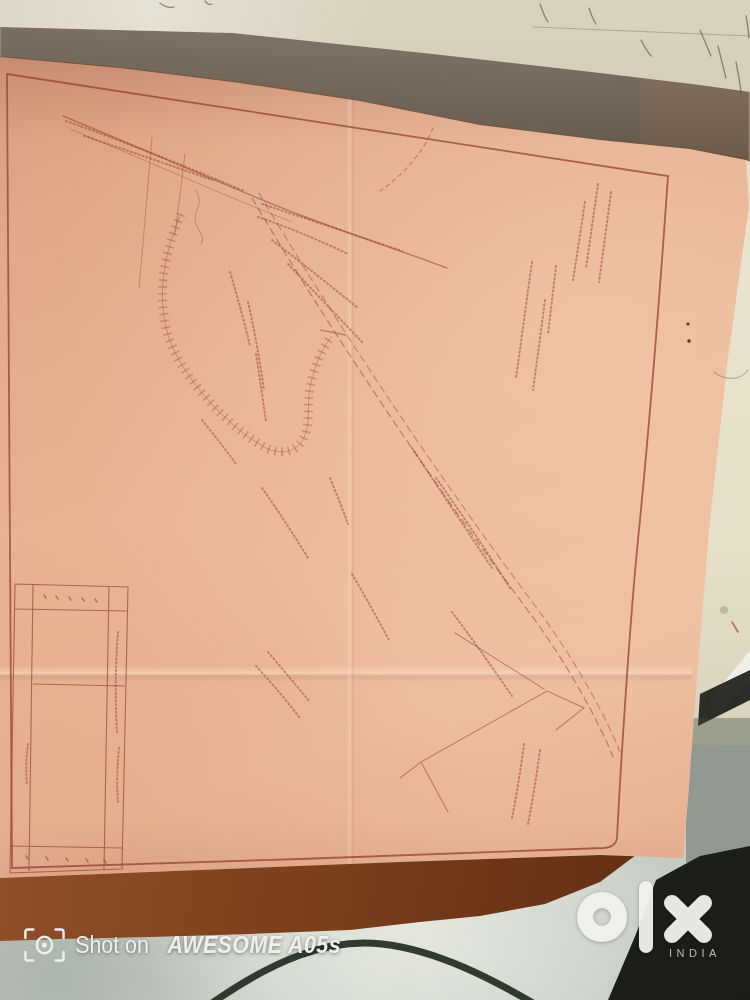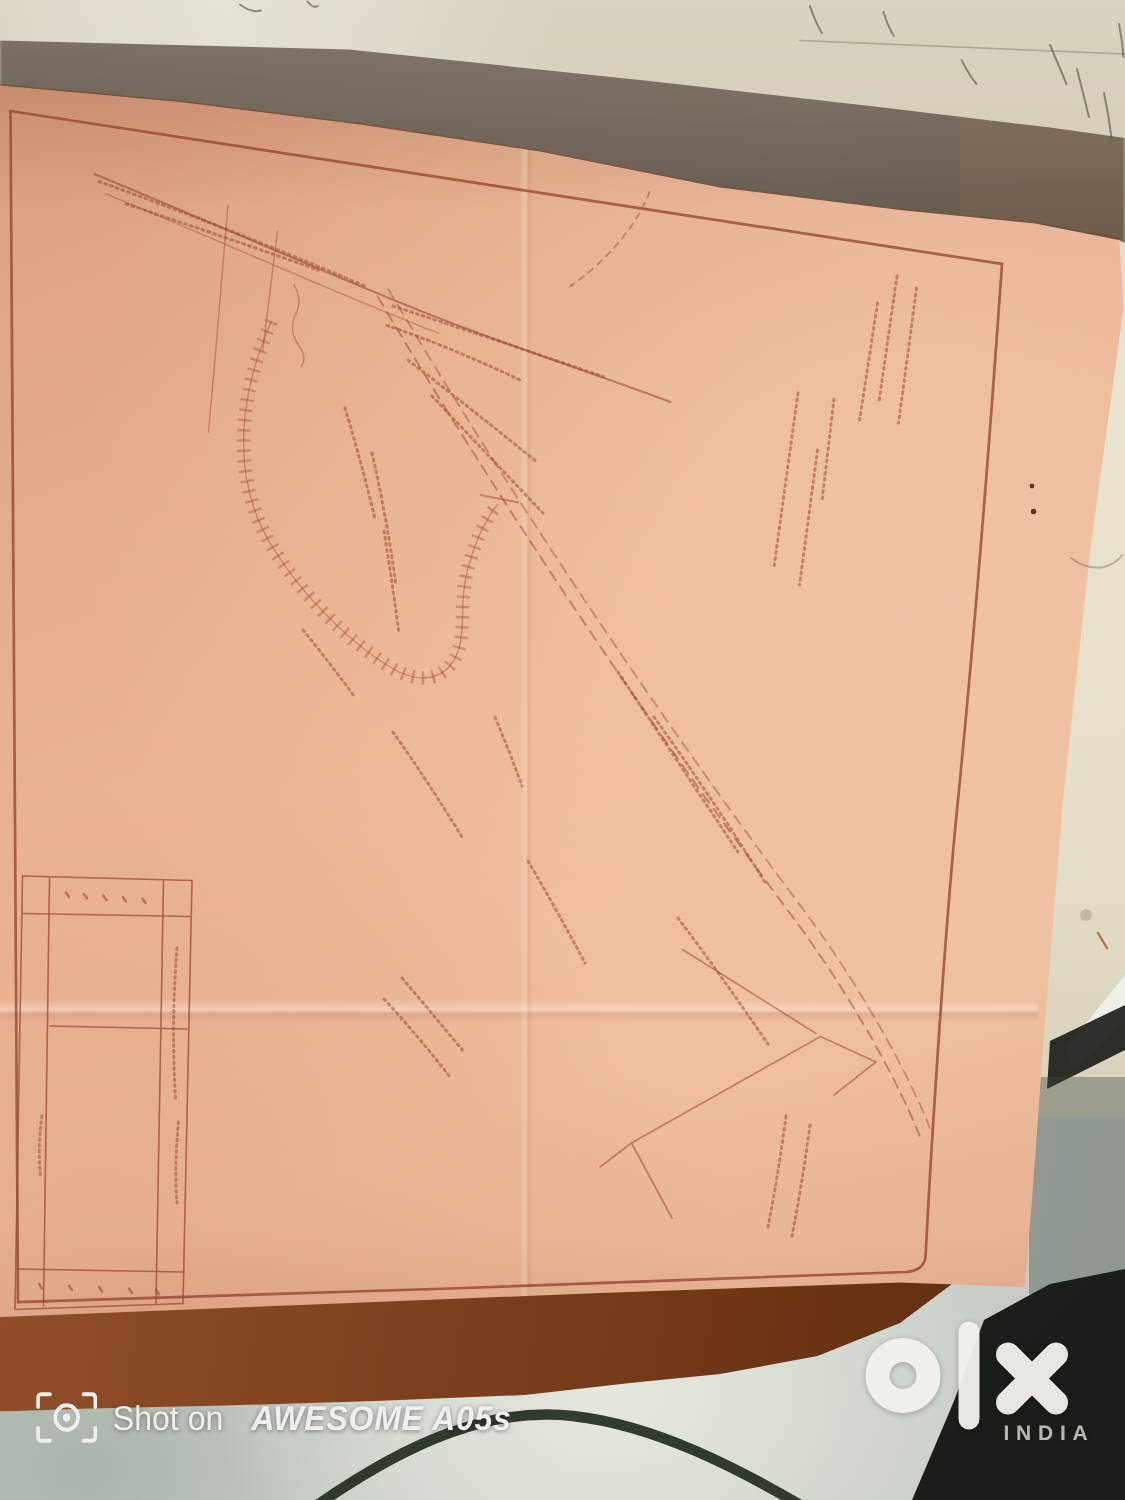--- a/index.html
+++ b/index.html
@@ -96,22 +96,22 @@
   }
   .shot-wm .device{font-weight:800;font-style:italic;margin-left:9px;letter-spacing:.5px;}
 
   
   .olx{position:absolute;left:577px;top:881px;width:178px;height:82px;
        filter:drop-shadow(0 1px 2px rgba(0,0,0,.25));opacity:.95;}
   .olx-o{position:absolute;left:0;top:11px;width:50px;height:50px;
          border:16px solid #f3f1ec;border-radius:50%;}
   .olx-bar{position:absolute;left:62px;top:0;width:14px;height:72px;border-radius:8px;background:#f3f1ec;}
   .olx-x{position:absolute;left:86px;top:13px;}
-  .olx-india{position:absolute;left:92px;top:66px;font-size:14px;letter-spacing:4.5px;
-             color:rgba(228,226,220,.82);font-weight:700;}
+  .olx-india{position:absolute;left:92px;top:66px;font-size:11px;letter-spacing:4.5px;
+             color:rgba(228,226,220,.82);font-weight:400;}
 </style>
 </head>
 <body>
 
 <div class="photo">
 
   <div class="floor"></div>
   <div class="wall"></div>
   <div class="wall-wedge"></div>
   <div class="band-small"></div>

